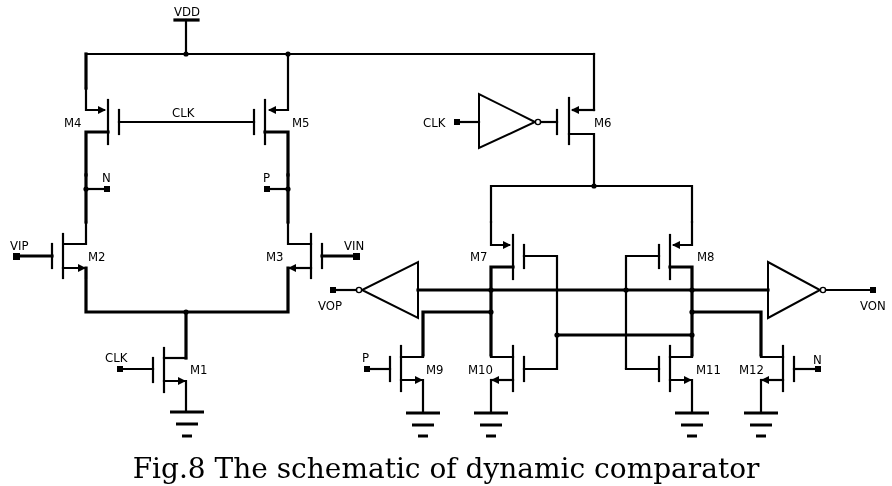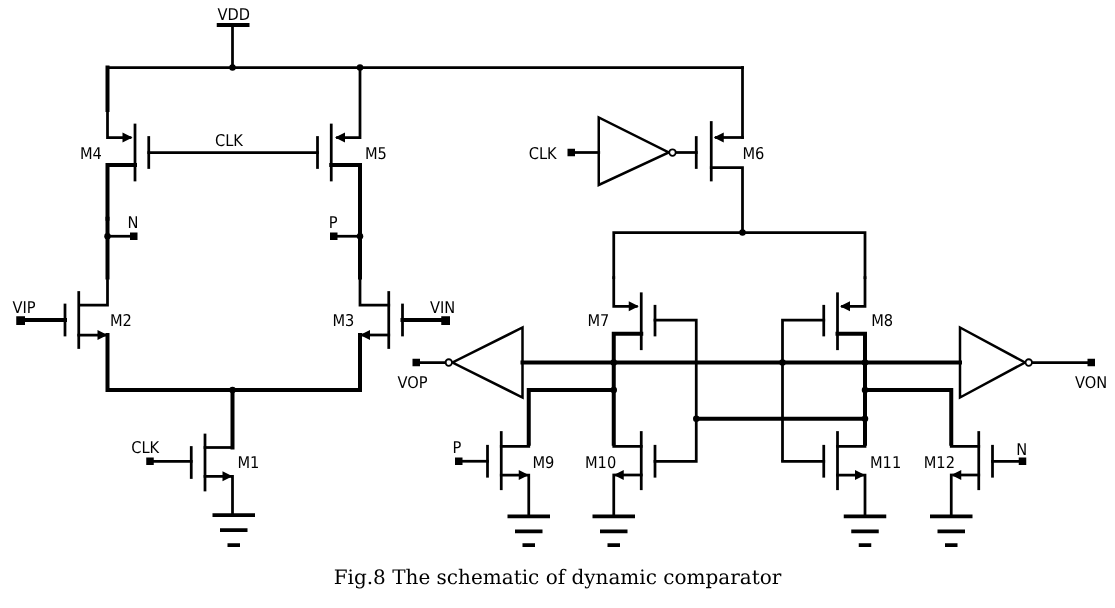--- a/index.html
+++ b/index.html
@@ -5,21 +5,21 @@
   html, body { margin: 0; padding: 0; background: #ffffff; }
   body { width: 892px; height: 486px; overflow: hidden; position: relative; }
   #schematic { position: absolute; left: 0; top: 0; width: 892px; height: 486px; }
   .w { stroke: #000; stroke-width: 2.2; fill: none; stroke-linecap: square; }
   .wt { stroke: #000; stroke-width: 3.2; fill: none; stroke-linecap: square; }
   .g { stroke: #000; stroke-width: 3; fill: none; }
   .dot { fill: #000; }
   .pin { fill: #000; }
   .lbl { font-family: "DejaVu Sans Condensed", "DejaVu Sans", sans-serif; font-size: 13px; fill: #000; }
   .caption { position: absolute; left: 0; width: 892px; top: 452px; text-align: center;
-             font-family: "DejaVu Serif", serif; font-size: 16px; color: #000; }
+             font-family: "DejaVu Serif", serif; font-size: 28px; color: #000; }
 </style>
 </head>
 <body>
 
 <svg id="schematic" viewBox="0 0 892 486" xmlns="http://www.w3.org/2000/svg">
 
   <g>
     <line class="wt" x1="175" y1="20" x2="198" y2="20"></line>
     <line class="w" x1="186" y1="20" x2="186" y2="54"></line>
     <text class="lbl" x="174" y="16">VDD</text>

